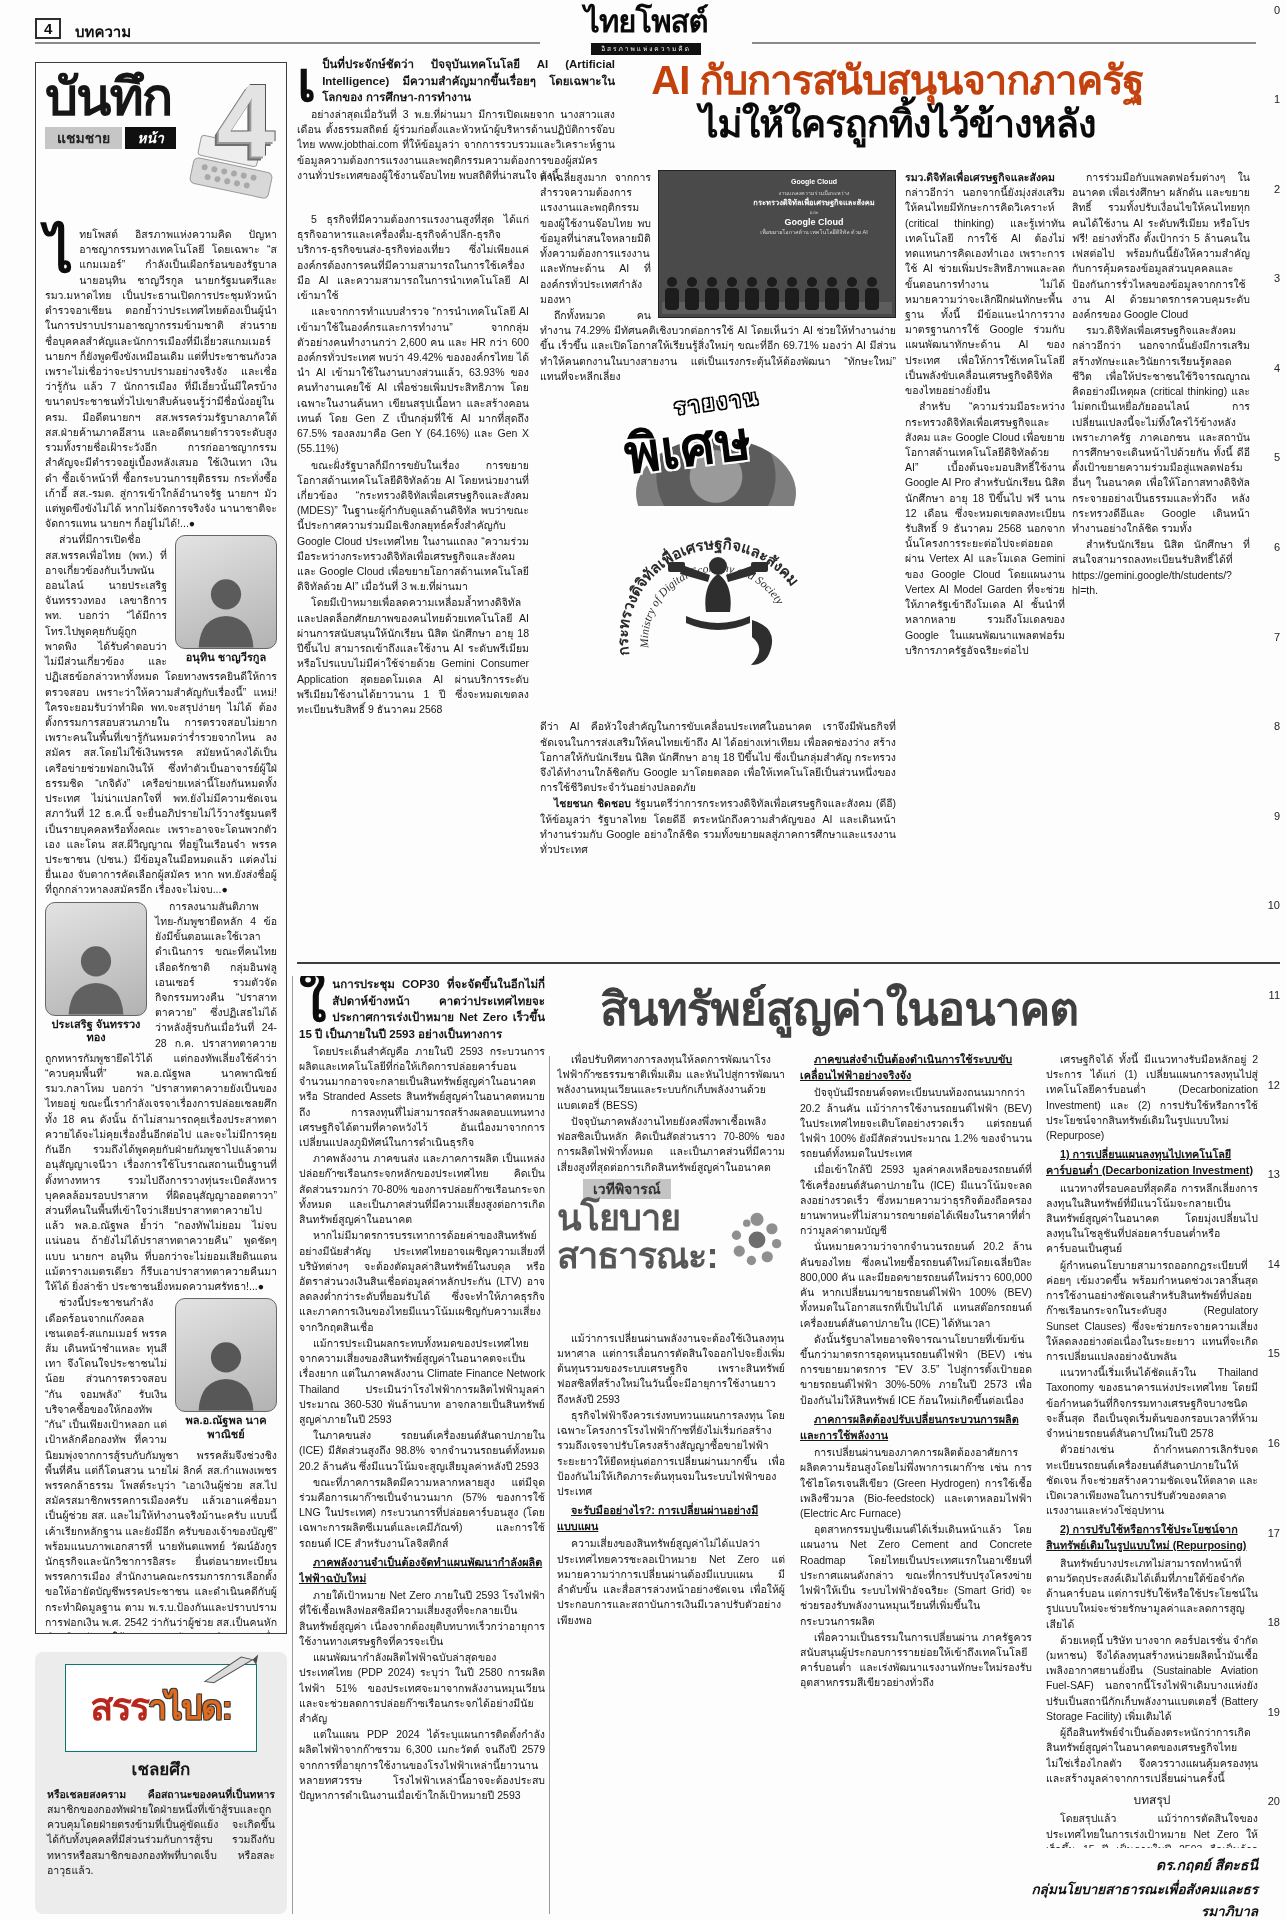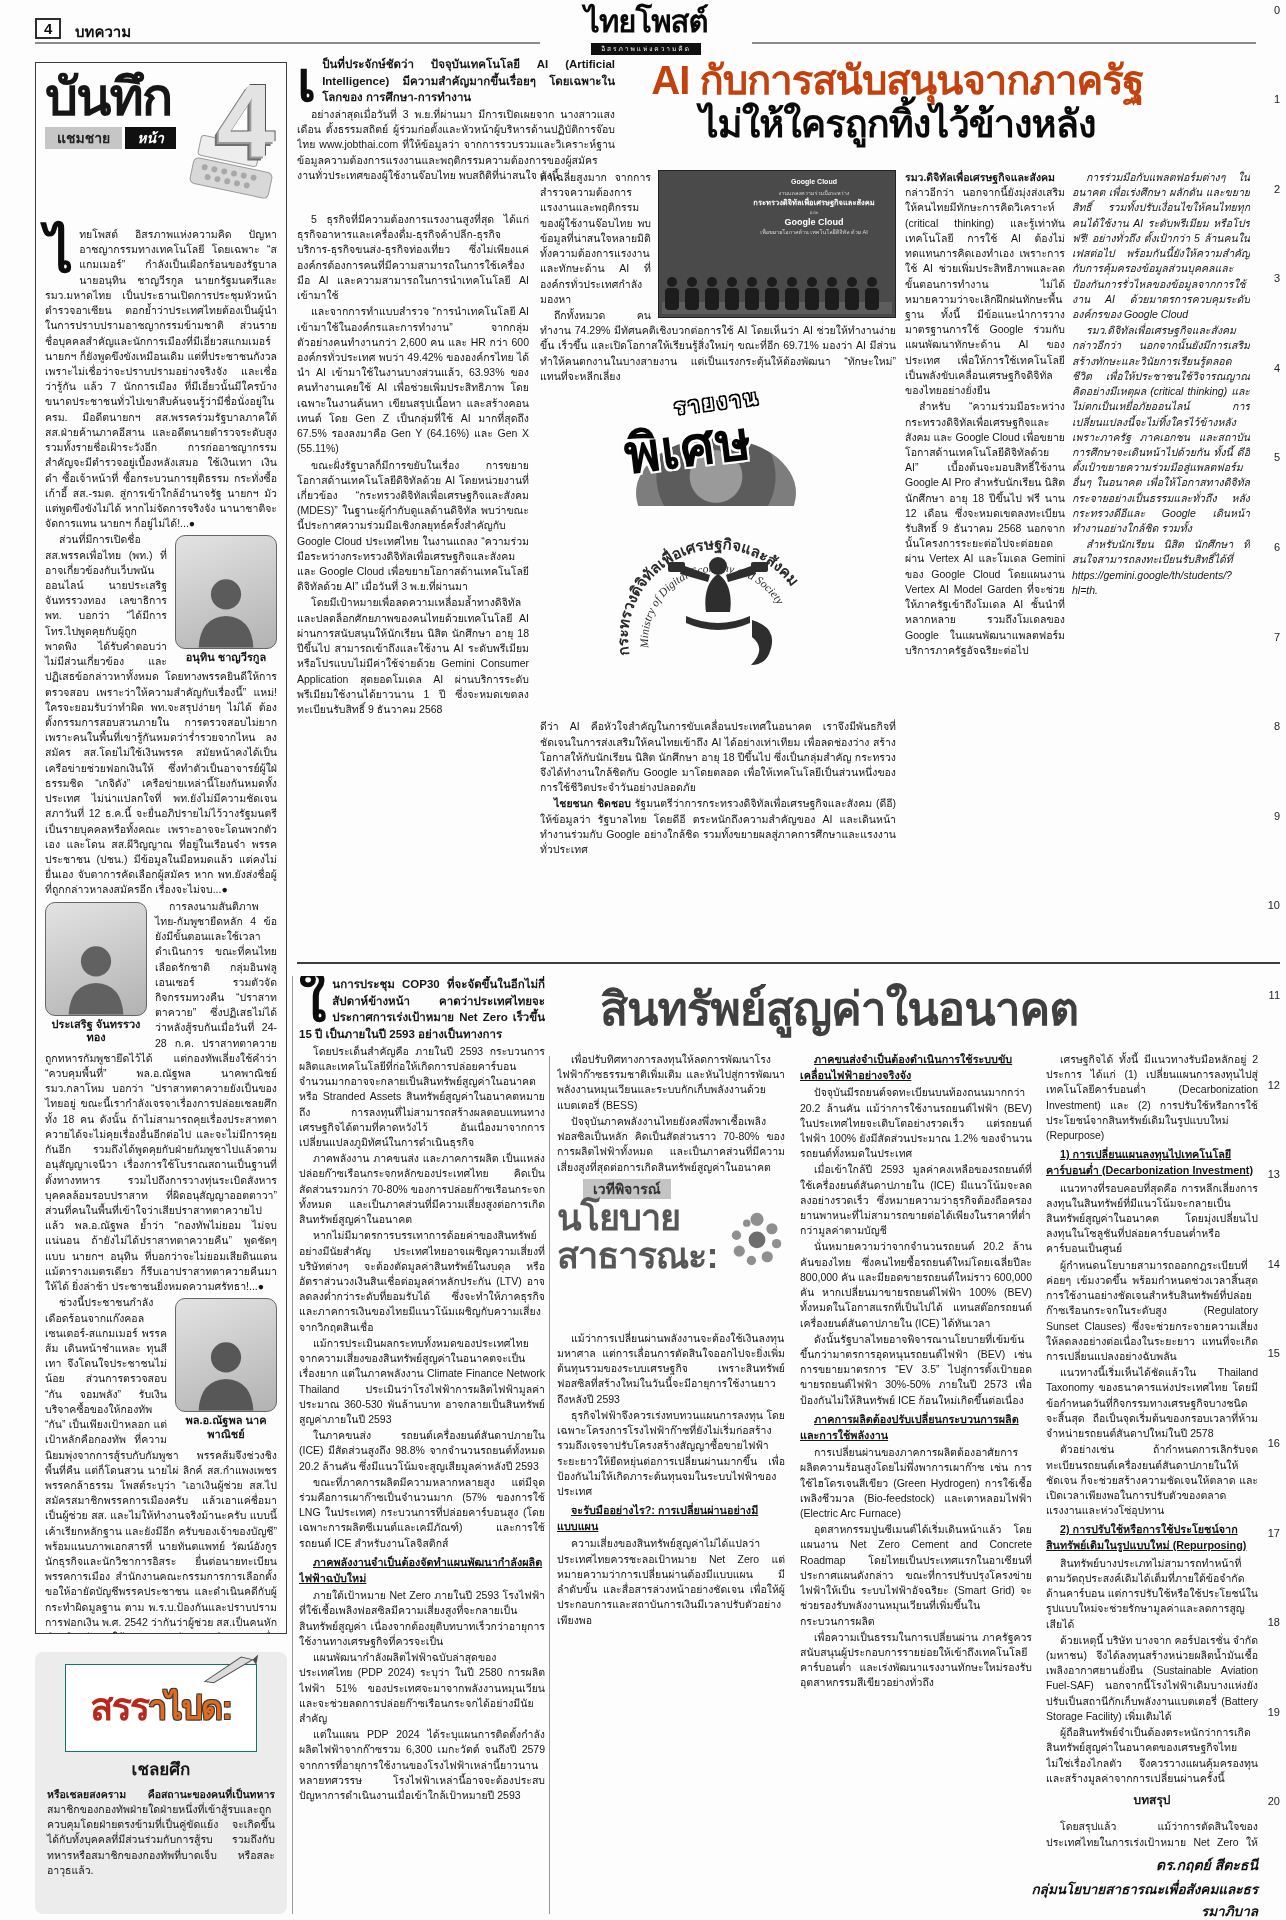--- a/index.html
+++ b/index.html
@@ -5,21 +5,21 @@
   html,body{margin:0;padding:0;background:#888;}
   .page{position:relative;width:1286px;height:1920px;background:#fdfdfd;margin:0 auto;
         font-family:"Liberation Sans",sans-serif;color:#111;overflow:hidden;}
   .abs{position:absolute;}
   .body-text{font-size:10.5px;line-height:1.45;text-align:justify;color:#161616;overflow:hidden;}
   .body-text p{margin:0 0 1px 0;text-indent:14px;}
   .body-text p.noindent{text-indent:0;}
   .dropcap{float:left;font-size:56px;line-height:.85;font-weight:bold;padding:2px 6px 0 0;color:#0d0d0d;}
   .lead-bold{font-weight:bold;font-size:11.5px;}
   h4.sub{font-size:10.8px;font-weight:bold;text-decoration:underline;margin:4px 0 2px;text-indent:14px;text-align:left;}
-  h4.center{font-size:12px;font-weight:bold;text-align:center;text-decoration:none;text-indent:0;margin:6px 0 10px;}
+  h4.center{font-size:12px;font-weight:normal;text-align:center;text-decoration:none;text-indent:0;margin:6px 0 2px;}
   
   .hdr-rule{left:35px;top:42px;width:1221px;height:2px;background:#8a8a8a;}
   .pnum-box{left:35px;top:18px;border:2px solid #2e2e2e;padding:0 7px;font-size:15px;font-weight:bold;background:#fff;}
   .section-label{left:75px;top:20px;font-size:15px;font-weight:bold;}
   .masthead{left:540px;top:6px;width:212px;text-align:center;background:#fdfdfd;z-index:3;}
   .masthead .mh{font-size:31px;font-weight:900;letter-spacing:-1px;line-height:1;color:#0a0a0a;}
   .masthead .tg{display:inline-block;background:#111;color:#fff;font-size:6.5px;letter-spacing:2px;padding:1px 10px;margin-top:-2px;}
   .mnum{position:absolute;right:6px;font-size:11px;color:#222;}
   
   .note4{left:35px;top:62px;width:252px;height:1572px;border:1.5px solid #3c3c3c;padding:8px 9px;box-sizing:border-box;overflow:hidden;background:#fdfdfd;}
@@ -46,21 +46,21 @@
   .ss-pencil{position:absolute;right:-6px;top:-8px;transform:rotate(-18deg);}
   .ss-title{text-align:center;font-size:17px;font-weight:bold;margin:2px 0 4px;}
   
   .ai-intro{left:297px;top:56px;width:318px;height:150px;}
   .ai-headline{left:615px;top:58px;width:565px;text-align:center;line-height:1.12;}
   .ai-h1{font-size:40px;font-weight:900;color:#c2410c;letter-spacing:-1px;}
   .ai-h2{font-size:38px;font-weight:900;color:#0b0b0b;letter-spacing:-1px;}
   .ai-col1{left:297px;top:212px;width:232px;height:748px;}
   .ai-mid{left:540px;top:170px;width:356px;height:790px;}
   .ai-col3{left:905px;top:170px;width:160px;height:790px;}
-  .ai-col4{left:1072px;top:170px;width:178px;height:790px;font-style:italic;}
+  .ai-col4{left:1072px;top:170px;width:178px;height:790px;}
   .gphoto{float:right;width:238px;height:148px;margin:0 0 5px 7px;background:#4a4a4a;border:1px solid #222;
           padding:3px;box-sizing:border-box;position:relative;}
   .gp-bd{position:absolute;right:6px;top:6px;width:150px;text-align:center;color:#eee;}
   .gp-logo{font-size:7px;color:#fff;font-weight:bold;margin-bottom:3px;}
   .gp-l1{font-size:5.5px;color:#ddd;}
   .gp-l2{font-size:7.5px;font-weight:bold;color:#fff;}
   .gp-l3{font-size:5px;color:#ccc;}
   .gp-l4{font-size:9px;font-weight:bold;color:#fff;}
   .gp-l5{font-size:5.5px;color:#ddd;}
   .gp-people{position:absolute;left:3px;bottom:3px;}

